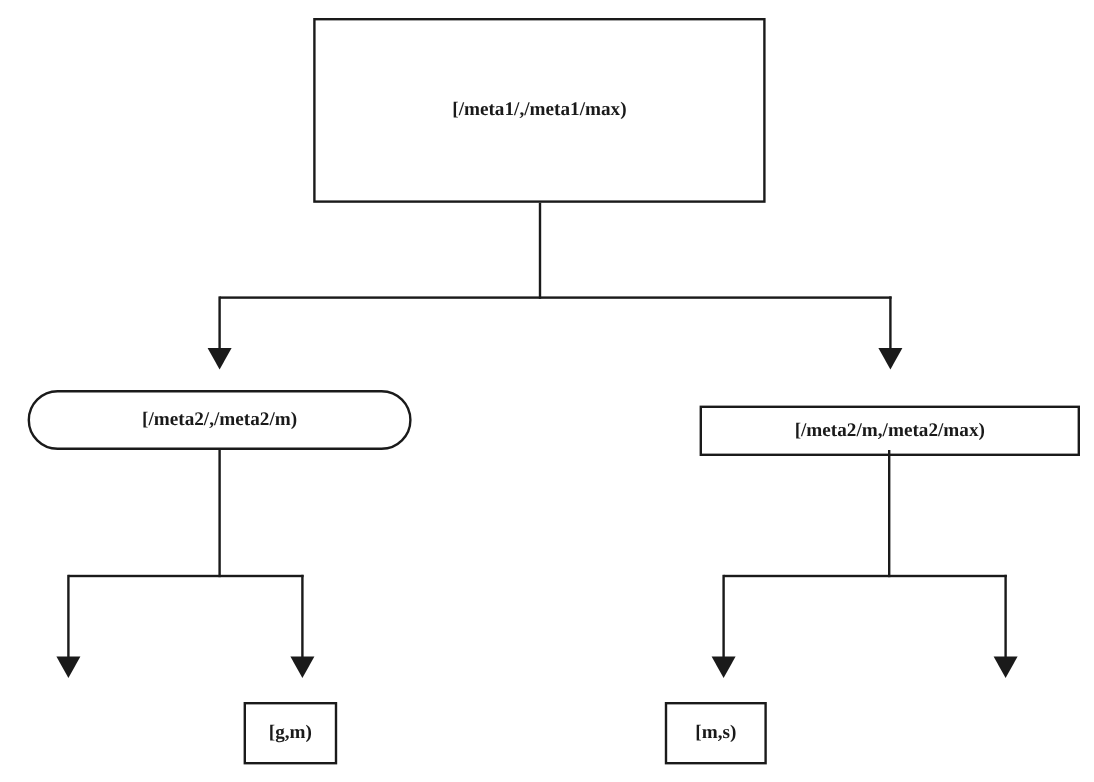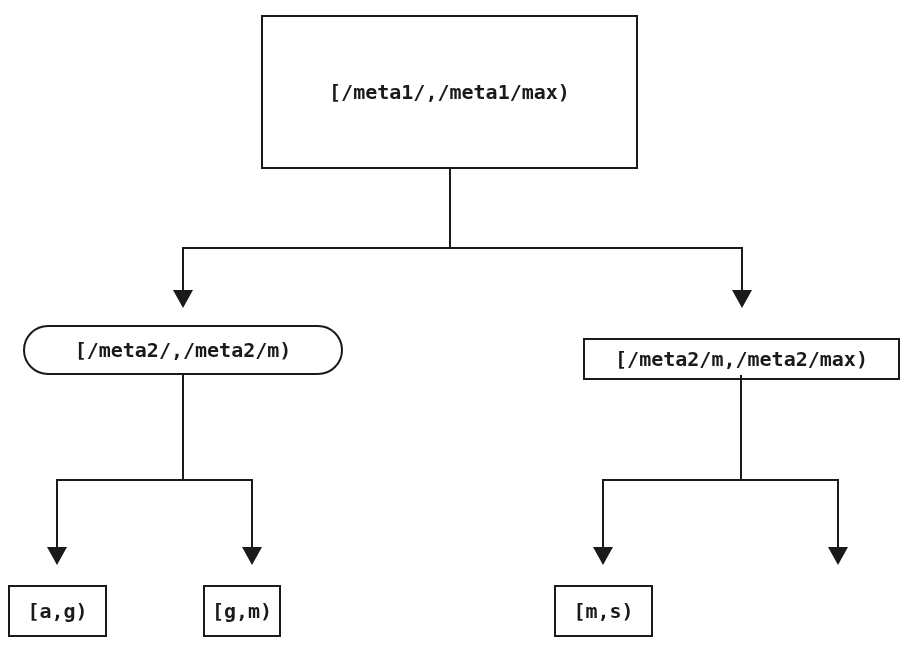--- a/index.html
+++ b/index.html
@@ -13,23 +13,24 @@
   }
   .node {
     position: absolute;
     box-sizing: border-box;
     border: 2px solid var(--line, #1a1a1a);
     background: var(--bg, #ffffff);
     color: var(--text, #1a1a1a);
     display: flex;
     align-items: center;
     justify-content: center;
-    font-size: 20px;
+    font-size: 16px;
     font-weight: bold;
     white-space: nowrap;
+    font-family: Liberation Serif, serif;
   }
   .hline {
     position: absolute;
     height: 2px;
     background: var(--line, #1a1a1a);
   }
   .vline {
     position: absolute;
     width: 2px;
     background: var(--line, #1a1a1a);
@@ -67,17 +68,16 @@
   <div class="vline" style="left:251px; top:479px; height:69px;"></div>
   <div class="arrowhead" style="left:242px; top:547px;"></div>
 
   <div class="vline" style="left:740px; top:375px; height:106px;"></div>
   <div class="hline" style="left:603px; top:479px; width:236px;"></div>
   <div class="vline" style="left:602px; top:479px; height:69px;"></div>
   <div class="arrowhead" style="left:593px; top:547px;"></div>
   <div class="vline" style="left:837px; top:479px; height:69px;"></div>
   <div class="arrowhead" style="left:828px; top:547px;"></div>
 
-  <div class="node" style="left:8px; top:585px; width:99px; height:52px;">[a,g)</div>
   <div class="node" style="left:203px; top:585px; width:78px; height:52px;">[g,m)</div>
-  <div class="node" style="left:554px; top:585px; width:99px; height:52px;">[m,s)</div>
+  <div class="node" style="left:554px; top:585px; width:85px; height:52px;">[m,s)</div>
 
 </div>
 
 </body></html>

